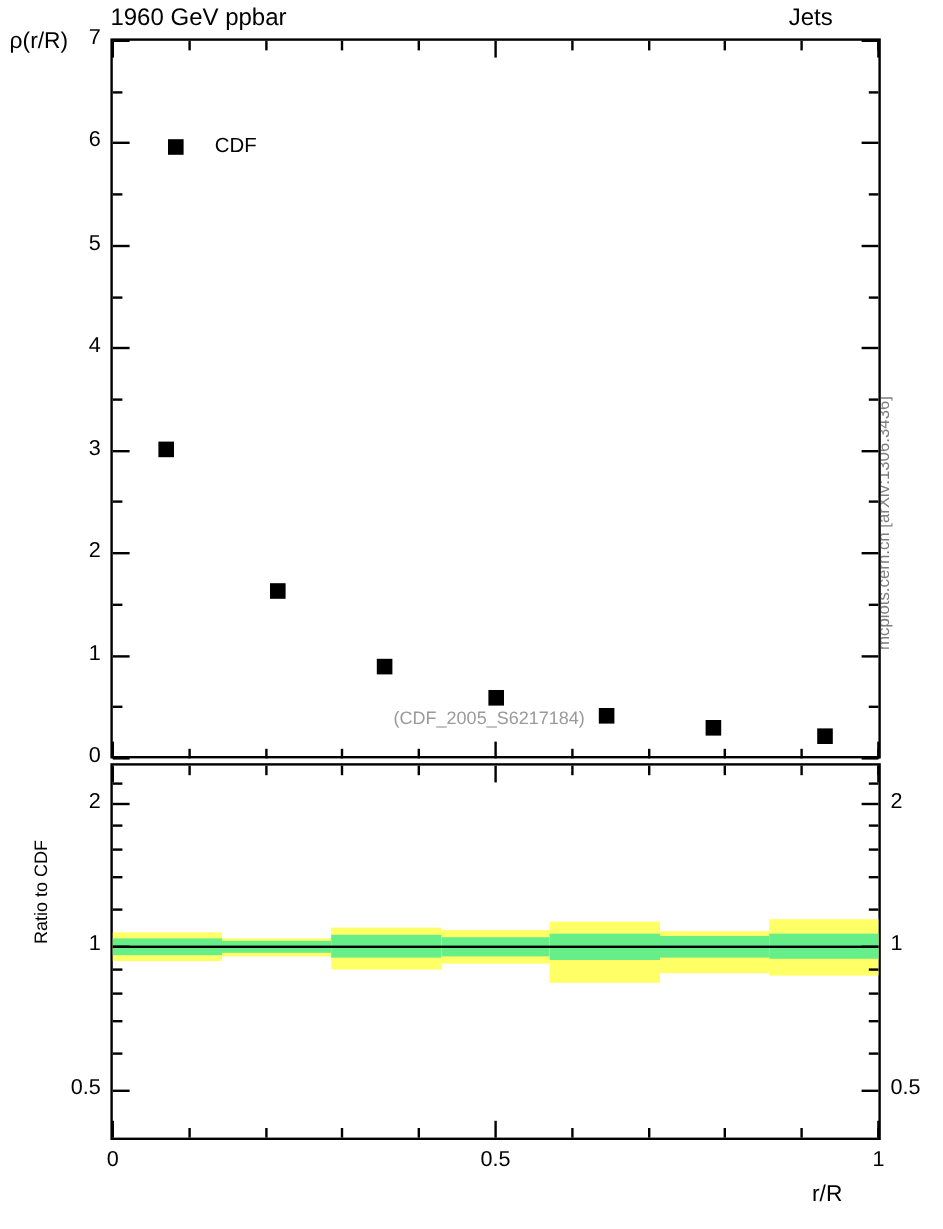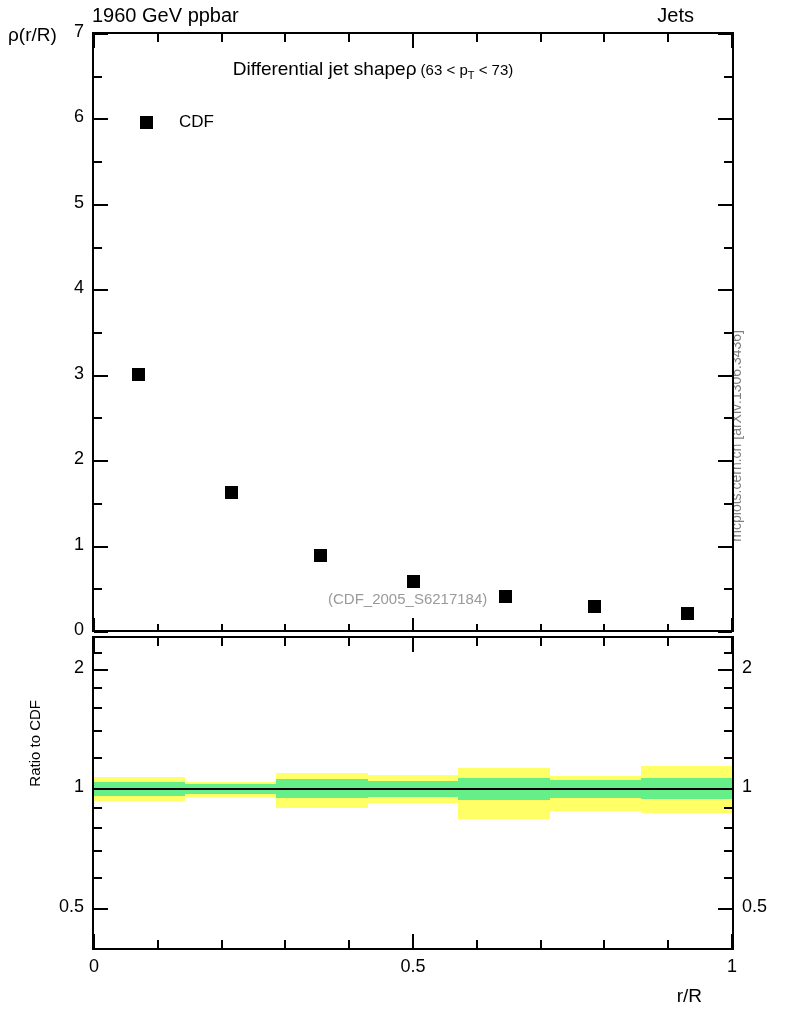--- a/index.html
+++ b/index.html
@@ -89,25 +89,20 @@
 
   <div class="hdr-left">1960 GeV ppbar</div>
   <div class="hdr-right">Jets</div>
 
   <div class="ylabel-main">ρ(r/R)</div>
 
   <div class="vert-right">mcplots.cern.ch [arXiv:1306.3436]</div>
 
   <div class="main-frame"></div>
 
-  <div class="plot-title">
-    <span>Differential jet shape</span><span>ρ</span><span class="sub">
-      <span>(63 &lt; p</span><sub>T</sub><span> &lt; 73)</span>
-    </span>
-  </div>
 
   <div class="legend">
     <span class="marker"></span>
     <span class="lbl">CDF</span>
   </div>
 
   <div class="watermark">(CDF_2005_S6217184)</div>
 
   <div class="ratio-frame"></div>
 

